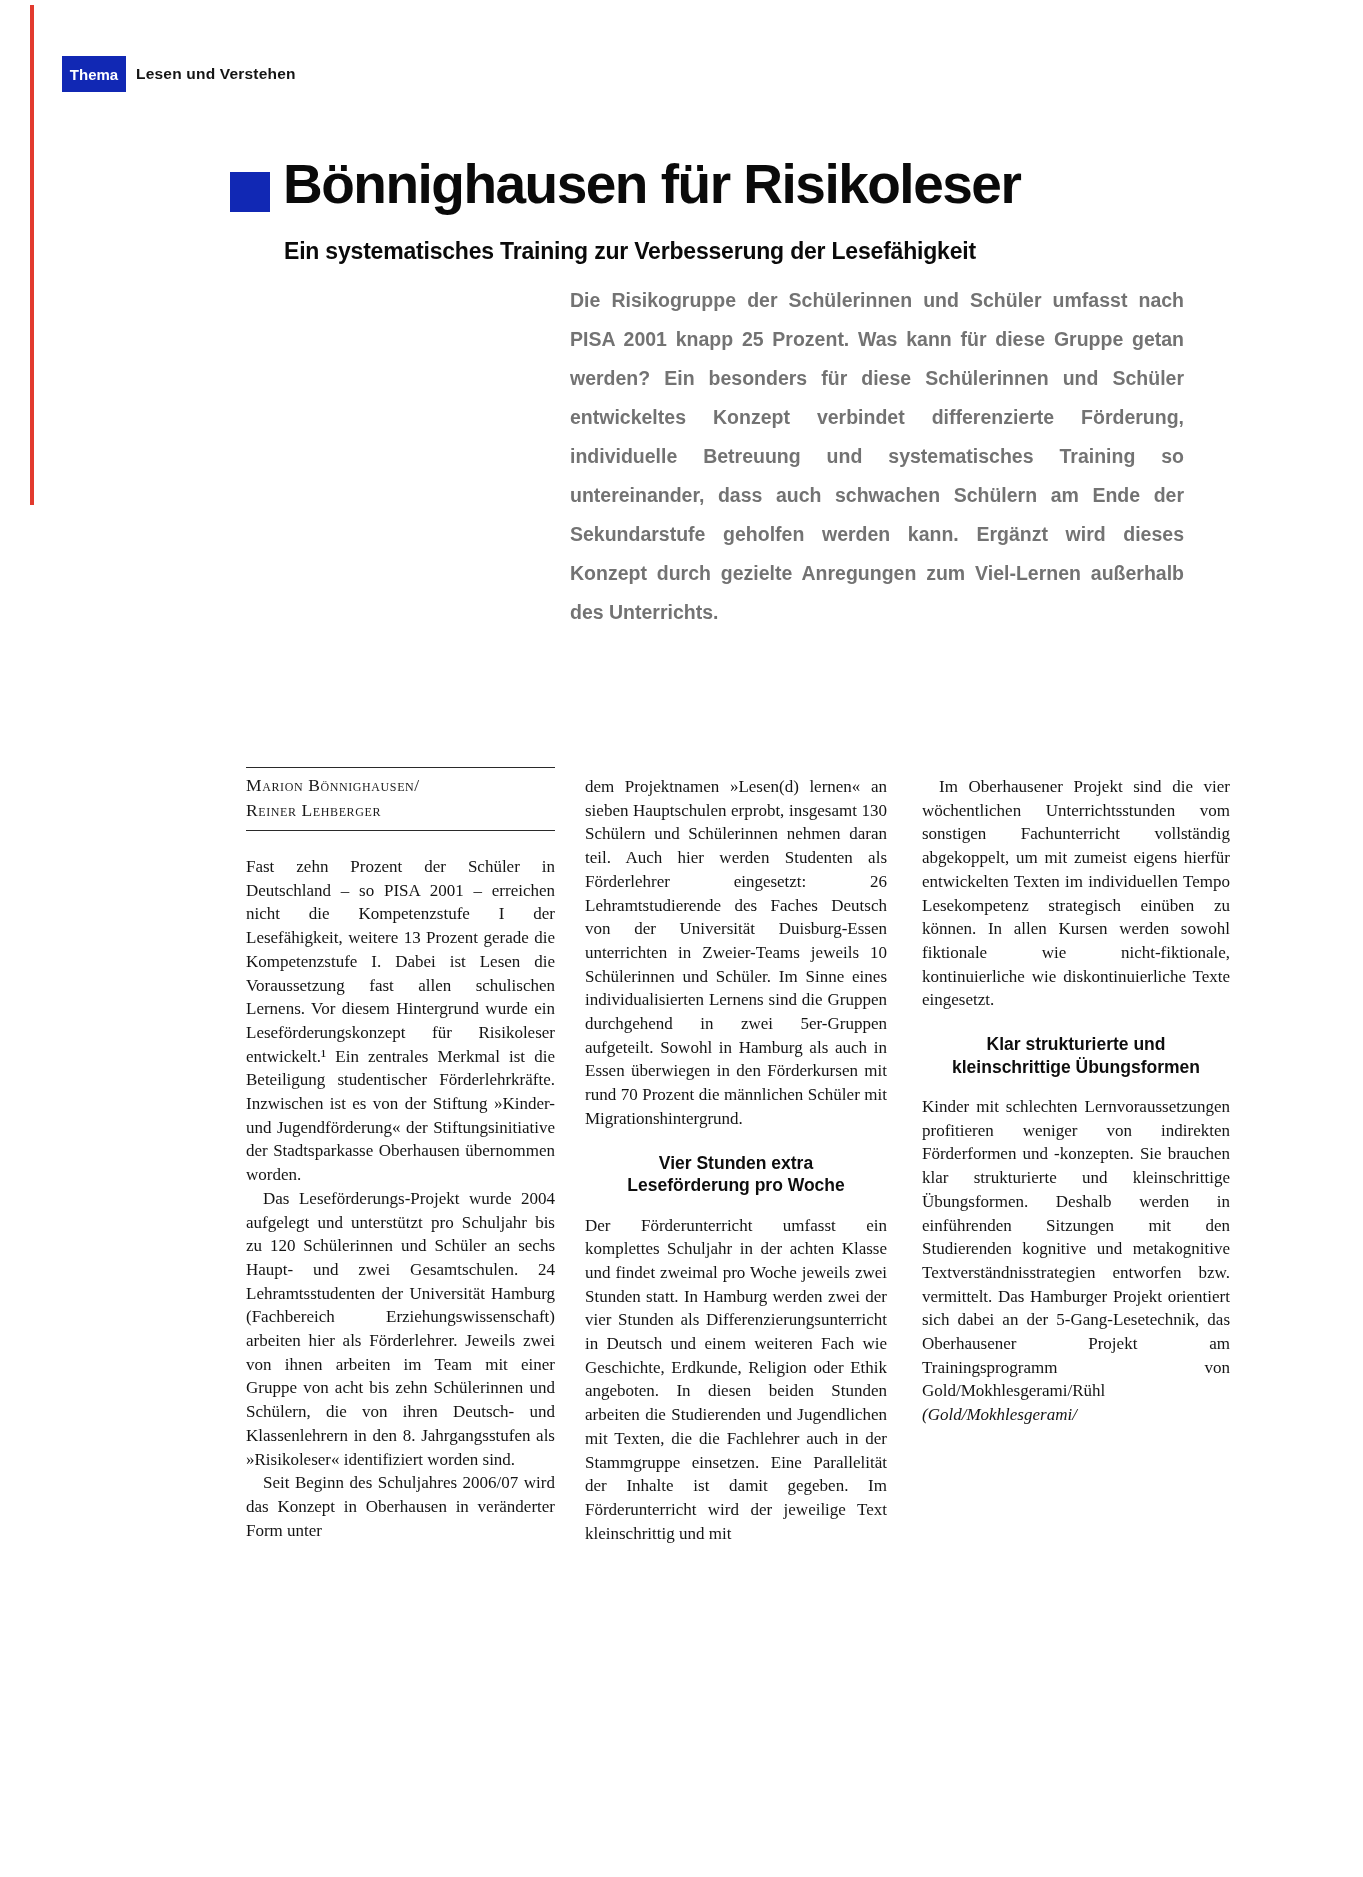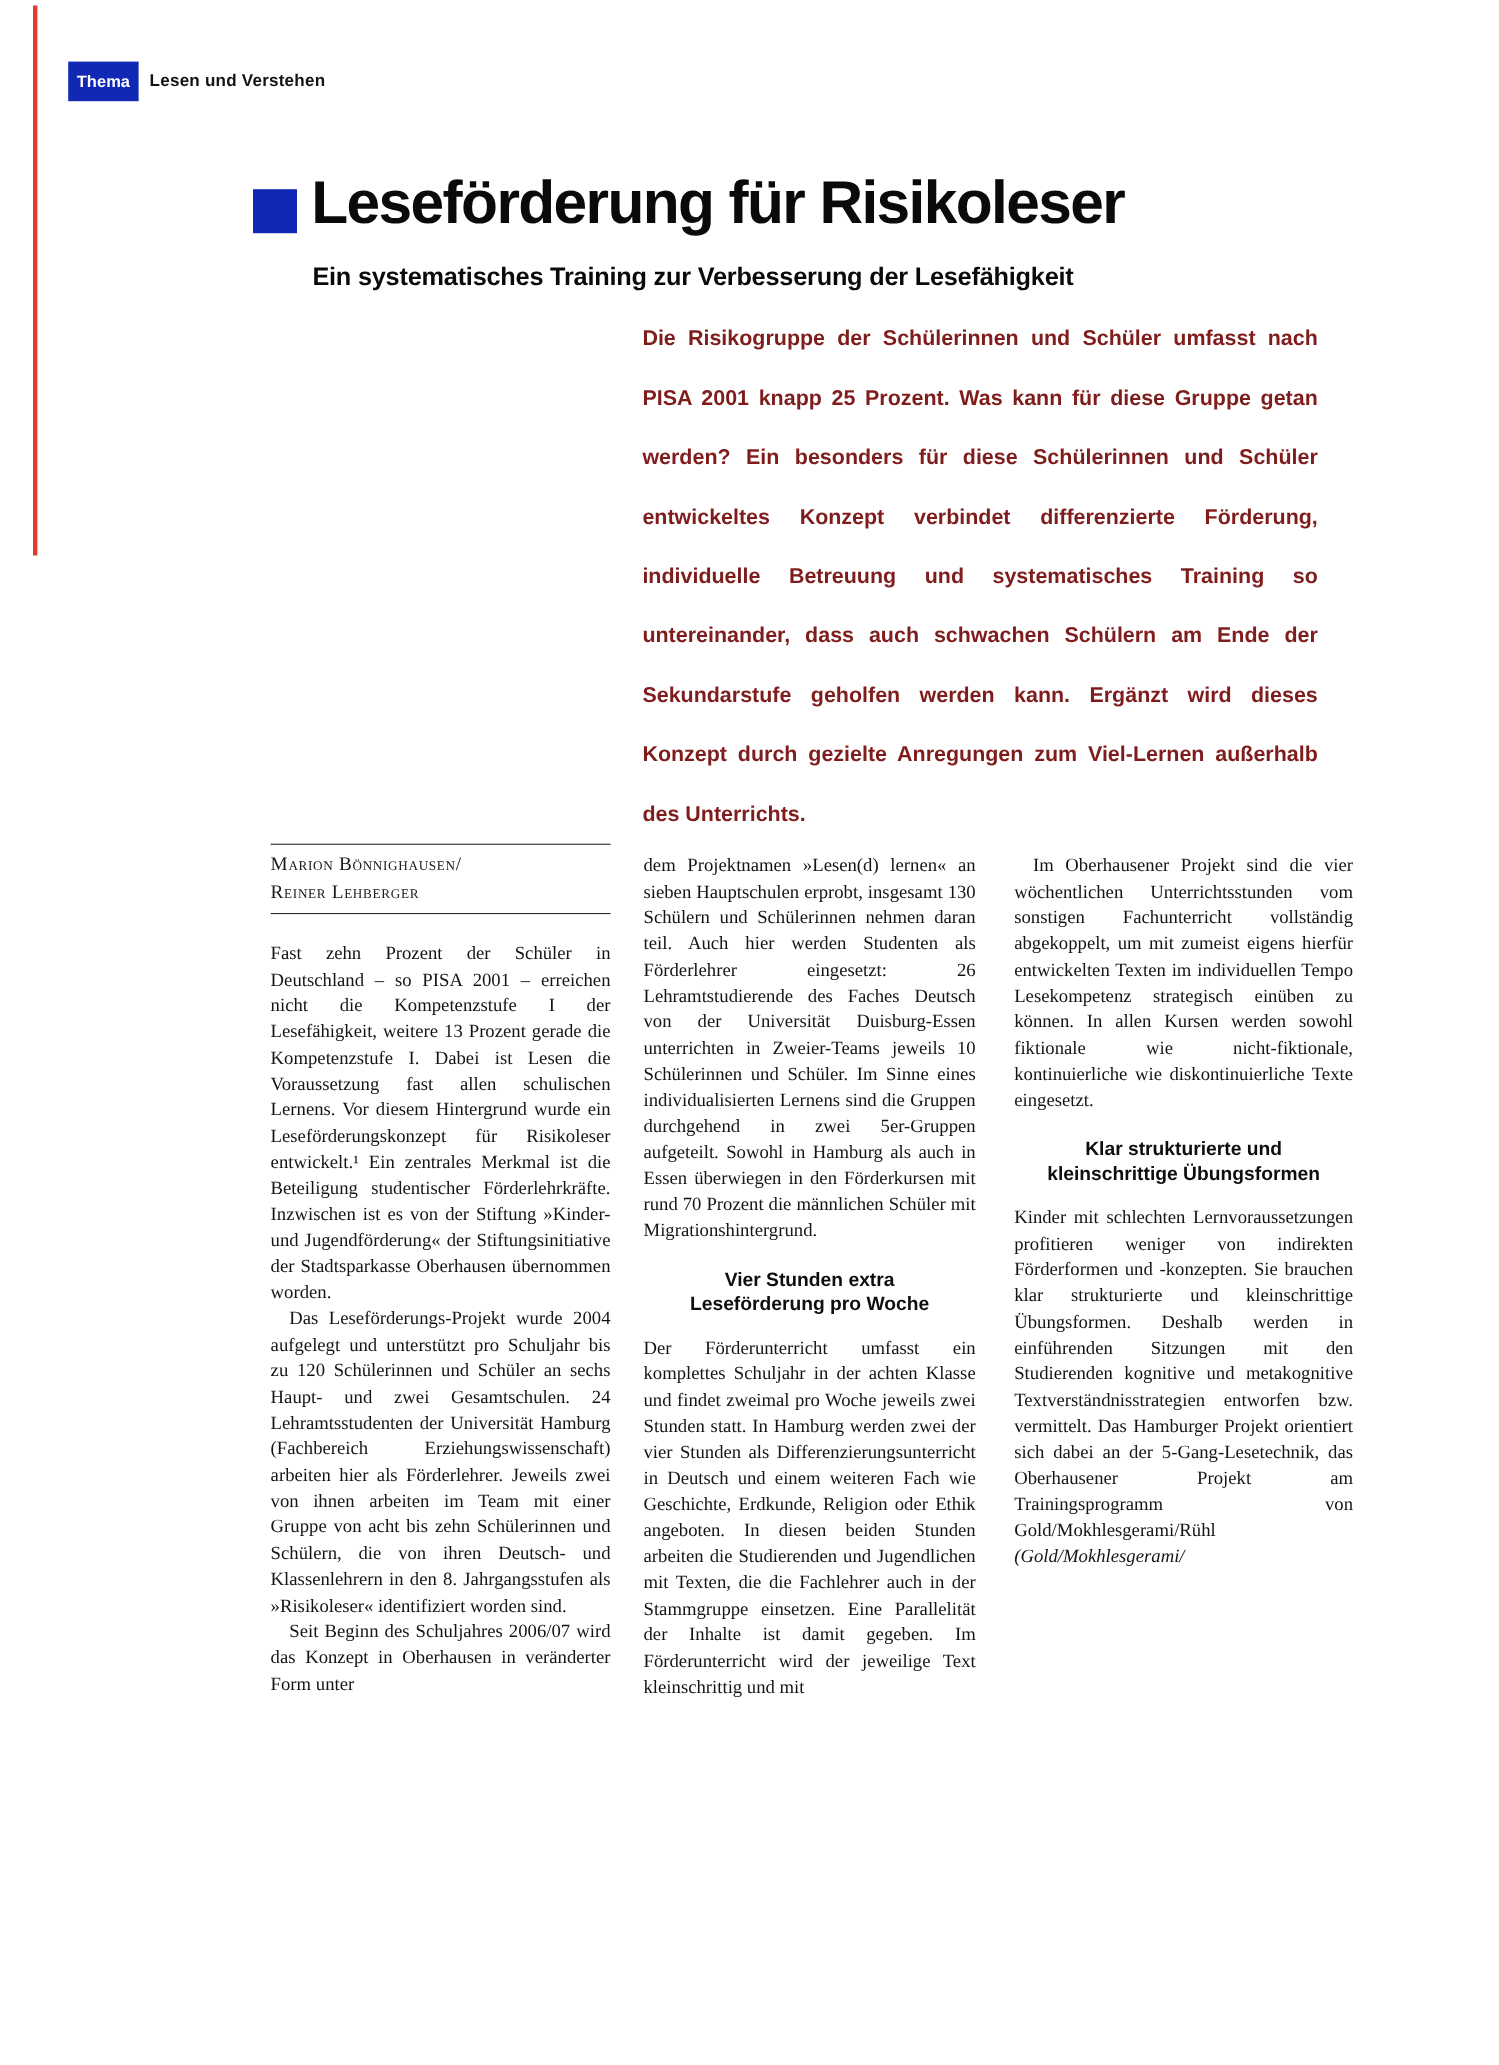--- a/index.html
+++ b/index.html
@@ -35,23 +35,23 @@
     white-space:nowrap;
   }
   .article-subtitle{
     position:absolute;left:284px;top:238px;
     font-family:"Liberation Sans", sans-serif;font-weight:bold;
     font-size:23px;letter-spacing:-0.2px;color:#0a0a0a;white-space:nowrap;
   }
 
   
   .lead{
-    position:absolute;left:584px;top:281px;width:614px;
+    position:absolute;left:570px;top:281px;width:614px;
     font-family:"Liberation Sans", sans-serif;font-weight:bold;
-    font-size:19.5px;line-height:54px;color:#7f1d1d;
+    font-size:19.5px;line-height:39px;color:#737373;
     text-align:justify;hyphens:auto;-webkit-hyphens:auto;
   }
 
   
   .col{
     position:absolute;
     font-size:17px;line-height:23.7px;text-align:justify;
     hyphens:auto;-webkit-hyphens:auto;color:#141414;
   }
   #col-0{left:246px;top:767px;width:309px;}
@@ -94,21 +94,21 @@
   <div class="red-bar"></div>
 
   <div class="header-row">
     <div class="badge">
       <span>Thema</span>
     </div>
     <span class="topic">Lesen und Verstehen</span>
   </div>
 
   <div class="title-square"></div>
-  <div class="article-title">Leseförderung für Risikoleser</div>
+  <div class="article-title">Bönnighausen für Risikoleser</div>
   <div class="article-subtitle">Ein systematisches Training zur Verbesserung der Lesefähigkeit</div>
 
   <div class="lead">Die Risikogruppe der Schülerinnen und Schüler umfasst nach PISA 2001 knapp 25 Prozent. Was kann für diese Gruppe getan werden? Ein besonders für diese Schülerinnen und Schüler entwickeltes Konzept verbindet differenzierte Förderung, individuelle Betreuung und systematisches Training so untereinander, dass auch schwachen Schülern am Ende der Sekundarstufe geholfen werden kann. Ergänzt wird dieses Konzept durch gezielte Anregungen zum Viel-Lernen außerhalb des Unterrichts.</div>
 
   <div class="col" id="col-0">
     <div class="author-block">
       <div>Marion Bönnighausen/</div>
       <div>Reiner Lehberger</div>
     </div>
   <p class="body-p">Fast zehn Prozent der Schüler in Deutschland – so PISA 2001 – erreichen nicht die Kompetenzstufe I der Lesefähigkeit, weitere 13 Prozent gerade die Kompetenzstufe I. Dabei ist Lesen die Voraussetzung fast allen schulischen Lernens. Vor diesem Hintergrund wurde ein Leseförderungskonzept für Risikoleser entwickelt.¹ Ein zentrales Merkmal ist die Beteiligung studentischer Förderlehrkräfte. Inzwischen ist es von der Stiftung »Kinder- und Jugendförderung« der Stiftungsinitiative der Stadtsparkasse Oberhausen übernommen worden.</p>

